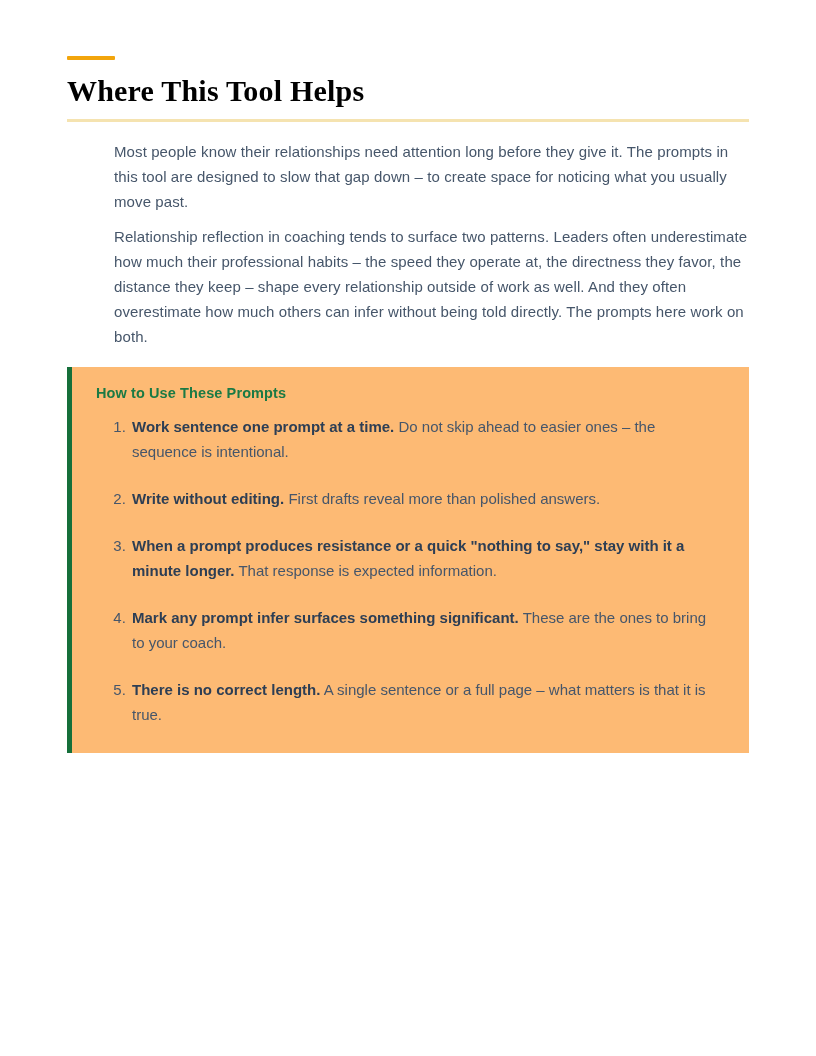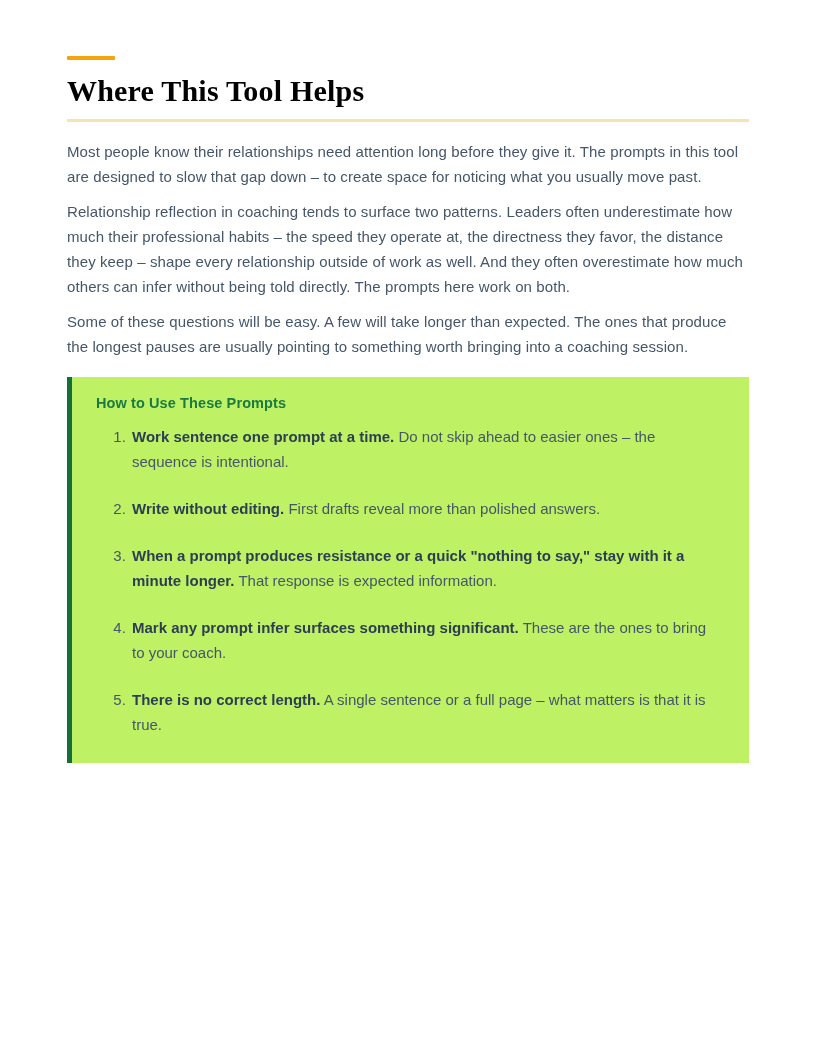--- a/index.html
+++ b/index.html
@@ -35,25 +35,26 @@
     background: #F5E3B0;
     margin-top: 11px;
     border: none;
   }
   .body-copy p {
     font-size: 15px;
     line-height: 25px;
     color: #46566A;
     margin-top: 10px;
     letter-spacing: 0.1px;
+    margin-left: 47px;
   }
   .body-copy p:first-child { margin-top: 17px; }
   .callout {
     margin-top: 18px;
-    background: #bef264;
+    background: #fdba74;
     border-left: 5px solid #156F3A;
     padding: 18px 28px 26px 24px;
   }
   .callout-heading {
     font-size: 14.5px;
     font-weight: 700;
     color: #1B7A44;
     letter-spacing: 0.1px;
   }
   .callout ol {
@@ -77,21 +78,20 @@
 
   <div class="accent-bar"></div>
 
   <h1 class="page-title">Where This Tool Helps</h1>
 
   <hr class="title-rule">
 
   <div class="body-copy">
     <p>Most people know their relationships need attention long before they give it. The prompts in this tool are designed to slow that gap down – to create space for noticing what you usually move past.</p>
     <p>Relationship reflection in coaching tends to surface two patterns. Leaders often underestimate how much their professional habits – the speed they operate at, the directness they favor, the distance they keep – shape every relationship outside of work as well. And they often overestimate how much others can infer without being told directly. The prompts here work on both.</p>
-    <p>Some of these questions will be easy. A few will take longer than expected. The ones that produce the longest pauses are usually pointing to something worth bringing into a coaching session.</p>
   </div>
 
   <div class="callout">
     <div class="callout-heading">How to Use These Prompts</div>
     <ol>
       <li>
         <strong>Work sentence one prompt at a time.</strong>
         <span>Do not skip ahead to easier ones – the sequence is intentional.</span>
       </li>
       <li>

